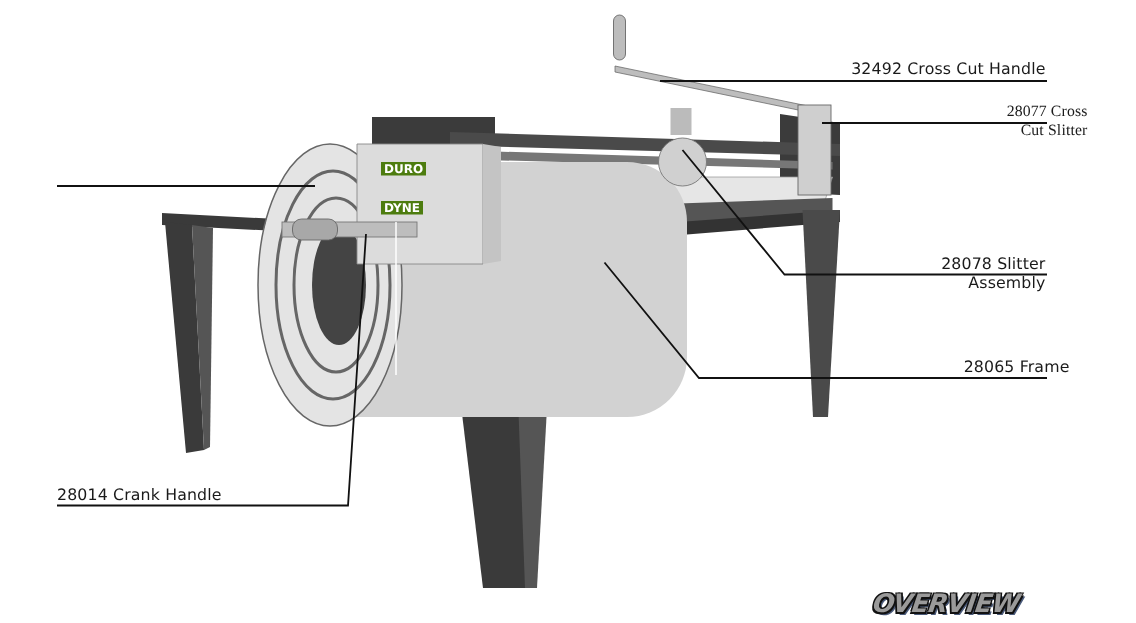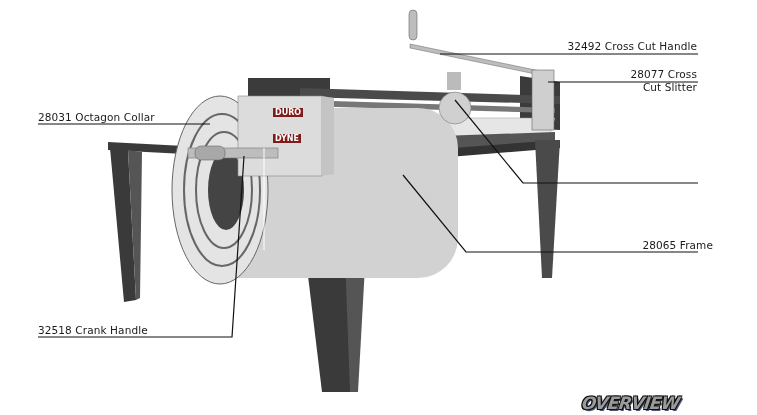--- a/index.html
+++ b/index.html
@@ -19,21 +19,21 @@
     position: absolute; left: 582px; top: 393px;
     font-family: "DejaVu Sans", sans-serif;
     font-weight: bold; font-style: italic;
     font-size: 17px; letter-spacing: -0.5px;
     color: #9a9a9a;
     text-shadow: -1px -1px 0 #111, 1px -1px 0 #111, -1px 1px 0 #111, 1px 1px 0 #111, 2px 2px 0 #4a5a7a;
     transform: skewX(-8deg);
   }
   .brand {
     position: absolute; font-family: "DejaVu Sans", sans-serif; font-weight: bold;
-    font-size: 8px; color: #ffffff; background: #7f1d1d; padding: 0 2px; line-height: 9px; margin-left: 19px;
+    font-size: 8px; color: #ffffff; background: #4d7c0f; padding: 0 2px; line-height: 9px;
   }
 </style>
 </head>
 <body>
 
 <div id="stage">
 
   <svg class="art" width="757" height="415" viewBox="0 0 757 415">
 
     <g>
@@ -99,32 +99,33 @@
     <line x1="264" y1="148" x2="264" y2="250" stroke="#ffffff" stroke-width="1"></line>
   </svg>
 
   <span class="brand" style="left:254px; top:108px;">DURO</span>
   <span class="brand" style="left:254px; top:134px;">DYNE</span>
 
   <div class="callout right" style="left:540px; top:40px; width:157px;">
     <span>32492 Cross Cut Handle</span>
   </div>
 
-  <div class="callout right" style="left:540px; top:68px; width:157px;">
+  <div class="callout right" style="left:568px; top:68px; width:157px;font-family:Liberation Serif, serif;">
     <div>28077 Cross</div>
     <div>Cut Slitter</div>
   </div>
 
-  <div class="callout" style="left:38px; top:111px;">
-    <span>28031 Octagon Collar</span>
+
+  <div class="callout right" style="left:540px; top:170px; width:157px;">
+    <div>28078 Slitter</div>
+    <div>Assembly</div>
   </div>
-
 
   <div class="callout right" style="left:540px; top:239px; width:157px;padding-left:16px;">
     <span>28065 Frame</span>
   </div>
 
   <div class="callout" style="left:38px; top:324px;">
-    <span>32518 Crank Handle</span>
+    <span>28014 Crank Handle</span>
   </div>
 
   <div class="overview">OVERVIEW</div>
 </div>
 
 </body></html>

